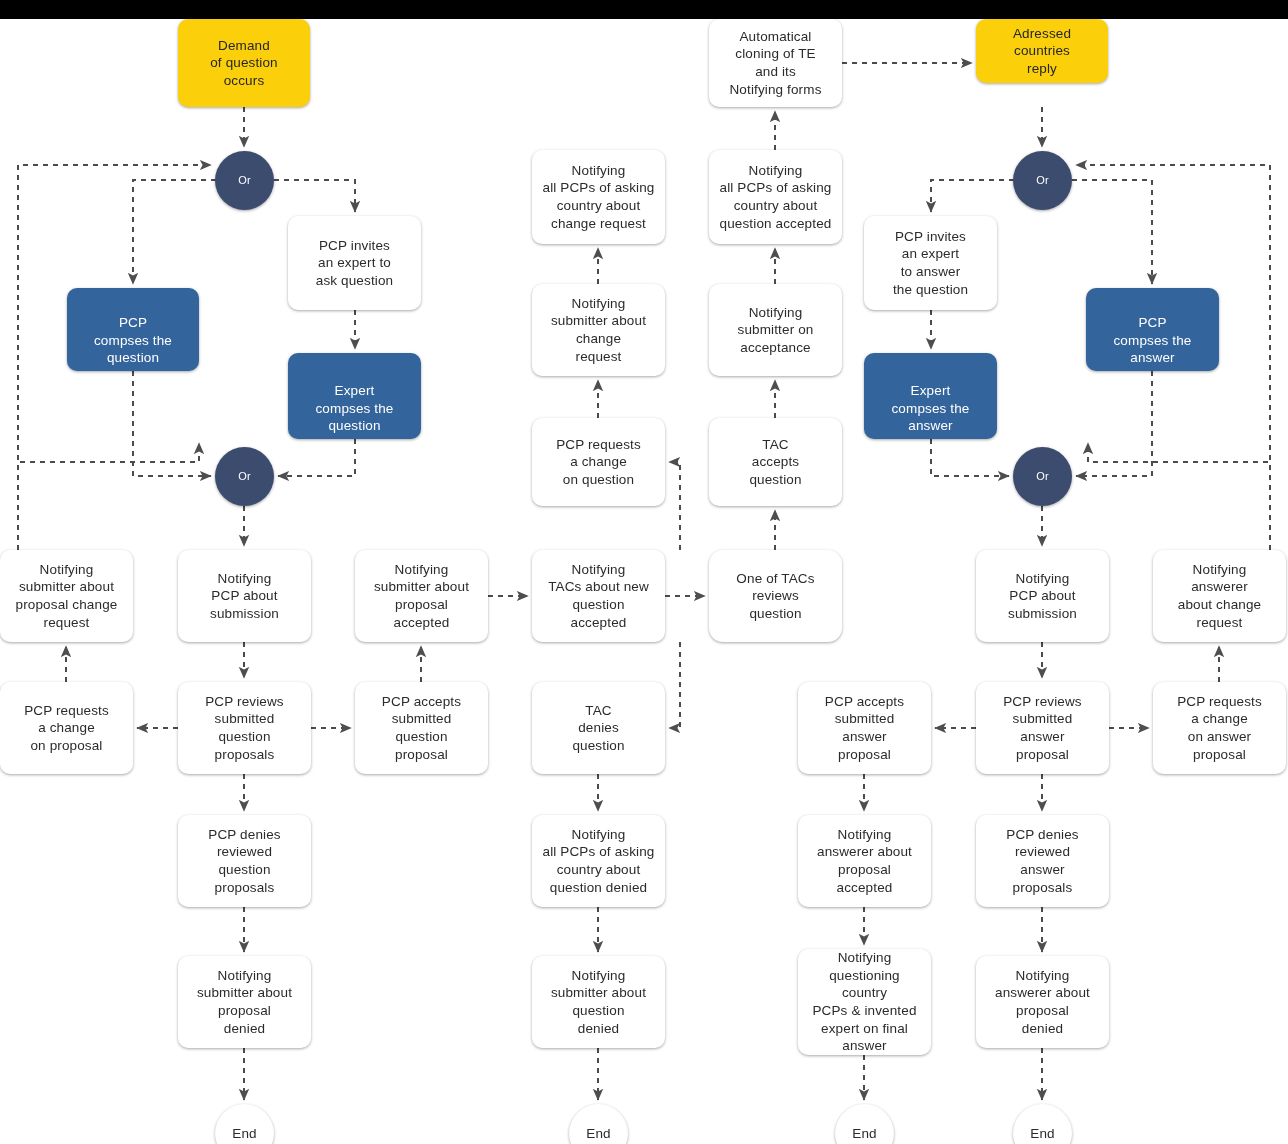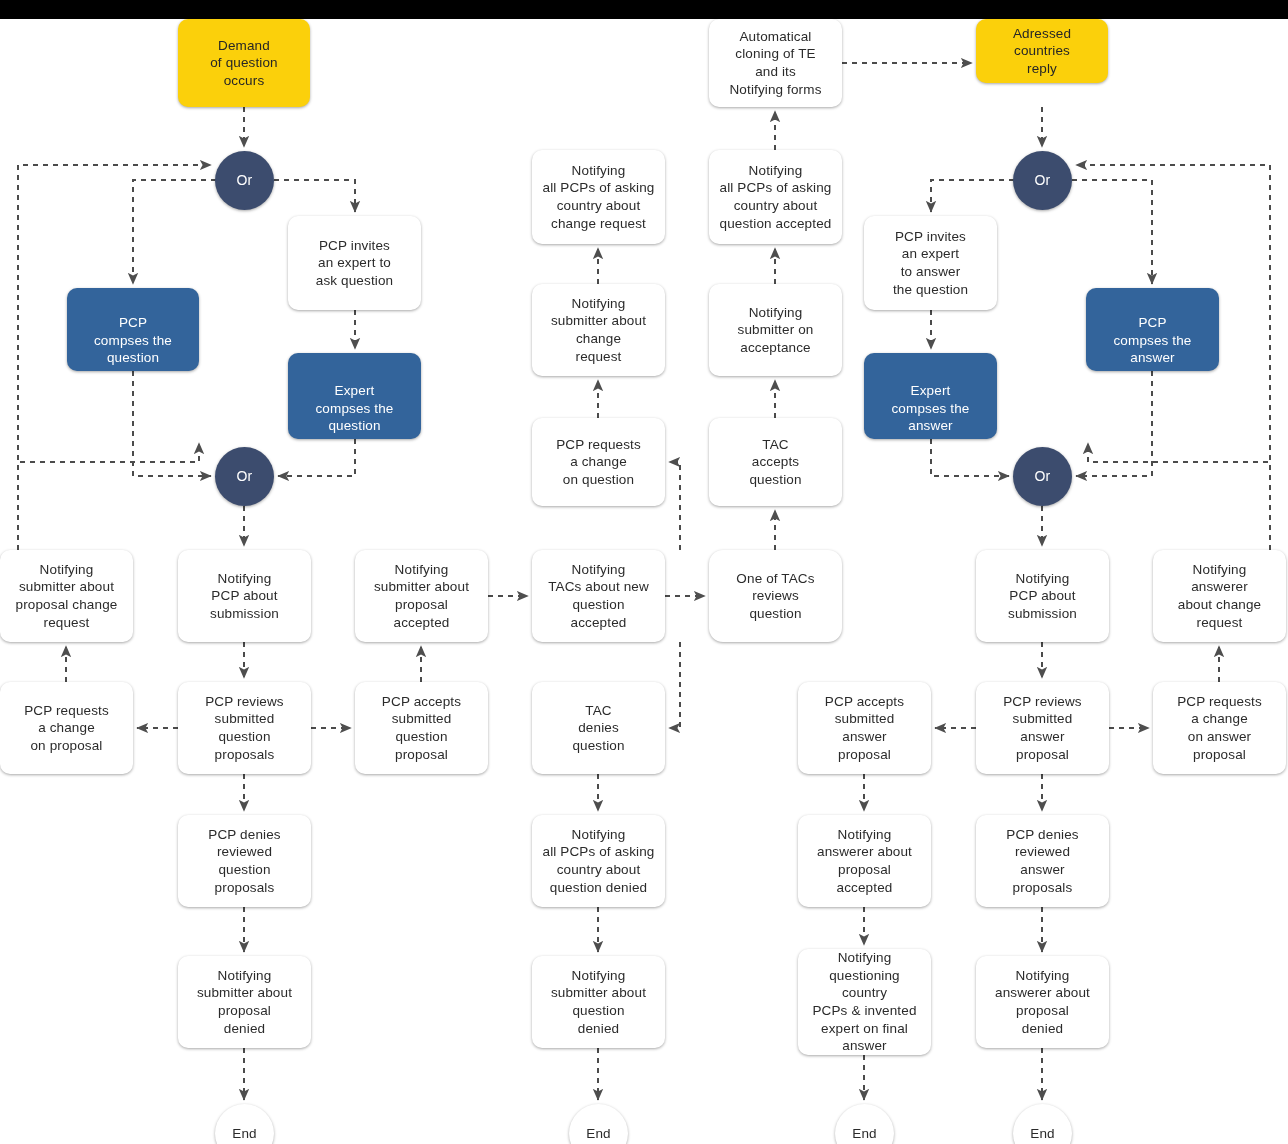--- a/index.html
+++ b/index.html
@@ -49,21 +49,21 @@
     align-items: flex-end;
   }
   .node.yellow {
     background: #fbd00b;
     color: #262626;
   }
   .node.gate {
     border-radius: 50%;
     background: #3c4c6e;
     color: #ffffff;
-    font-size: 14px;
+    font-size: 11px;
     padding: 0;
     align-items: center;
   }
   .node.endnode {
     border-radius: 50%;
     background: #ffffff;
     color: #2b2b2b;
     font-size: 13.5px;
     padding: 0;
   }

